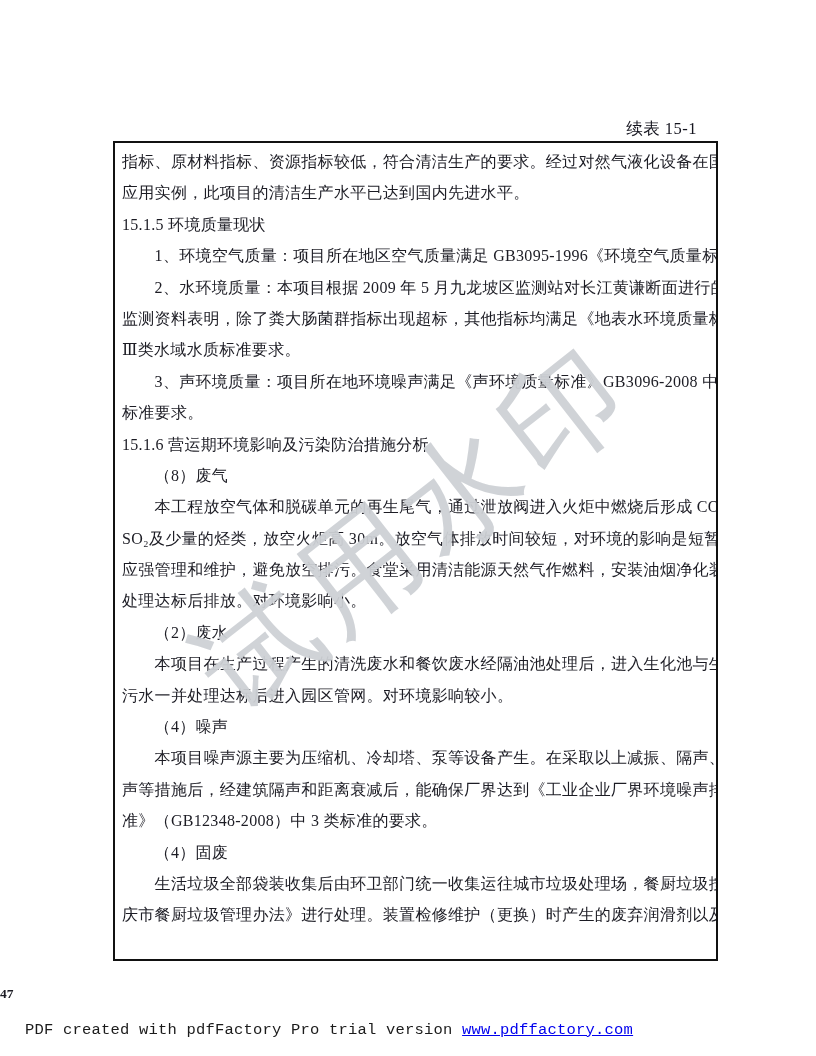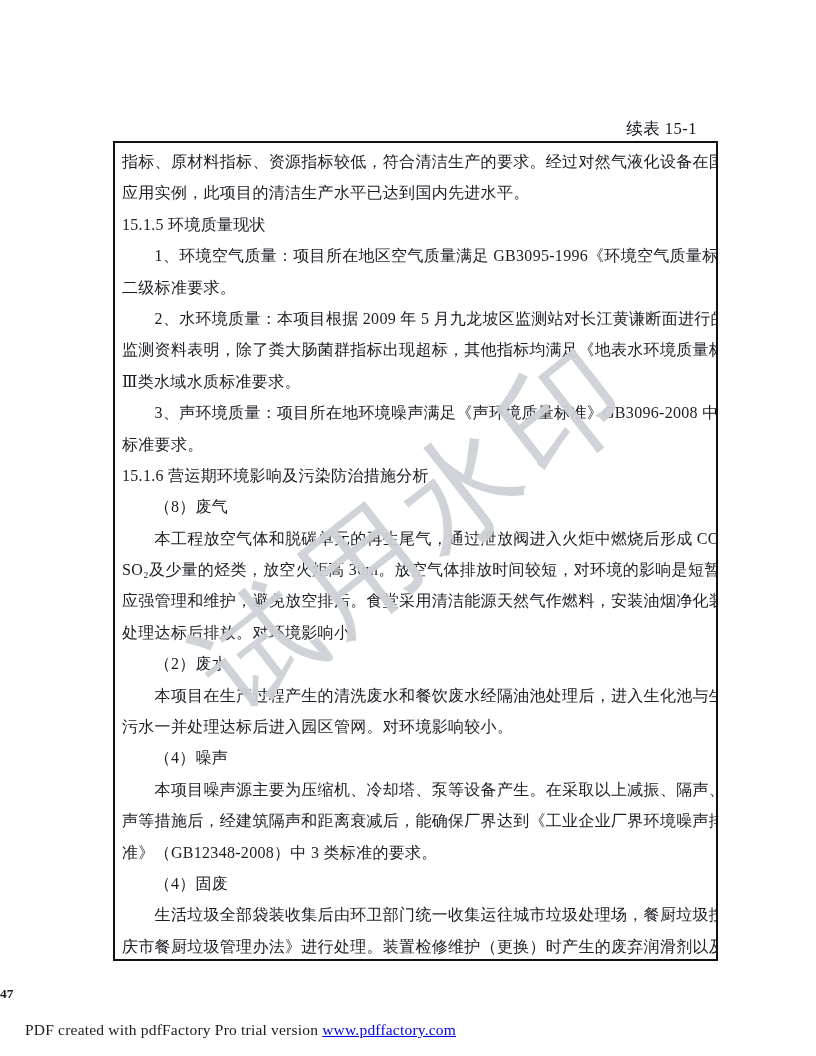--- a/index.html
+++ b/index.html
@@ -52,21 +52,21 @@
     position:absolute;
     left:0;right:0;top:986px;
     text-align:left;
     font-size:13.5px;
     font-weight:bold;
     color:#1c1c24;
   }
   .footer{
     position:absolute;
     left:25px;top:1021px;
-    font-family:Liberation Serif, serif;
+    font-family:Liberation Mono, monospace;
     font-size:15.5px;
     color:#1b1b1b;
     letter-spacing:.2px;
   }
   .footer a{
     color:#0000EE;
     text-decoration:underline;
     cursor:pointer;
   }
 </style>
@@ -75,21 +75,20 @@
 
 <div class="page">
 
   <div class="cont-label">续表 15-1</div>
 
   <div class="doc-table">
     <div class="line">指标、原材料指标、资源指标较低，符合清洁生产的要求。经过对然气液化设备在国内的</div>
     <div class="line">应用实例，此项目的清洁生产水平已达到国内先进水平。</div>
     <div class="line b">15.1.5 环境质量现状</div>
     <div class="line">　　1、环境空气质量：项目所在地区空气质量满足 GB3095-1996《环境空气质量标准》</div>
-    <div class="line">二级标准要求。</div>
     <div class="line">　　2、水环境质量：本项目根据 2009 年 5 月九龙坡区监测站对长江黄谦断面进行的水质</div>
     <div class="line">监测资料表明，除了粪大肠菌群指标出现超标，其他指标均满足《地表水环境质量标准》</div>
     <div class="line">Ⅲ类水域水质标准要求。</div>
     <div class="line">　　3、声环境质量：项目所在地环境噪声满足《声环境质量标准》GB3096-2008 中 3 类</div>
     <div class="line">标准要求。</div>
     <div class="line b">15.1.6 营运期环境影响及污染防治措施分析</div>
     <div class="line b">　　（8）废气</div>
     <div class="line">　　本工程放空气体和脱碳单元的再生尾气，通过泄放阀进入火炬中燃烧后形成 CO₂、H₂O、</div>
     <div class="line">SO₂及少量的烃类，放空火炬高 30m。放空气体排放时间较短，对环境的影响是短暂的。但</div>
     <div class="line">应强管理和维护，避免放空排污。食堂采用清洁能源天然气作燃料，安装油烟净化装置，</div>

